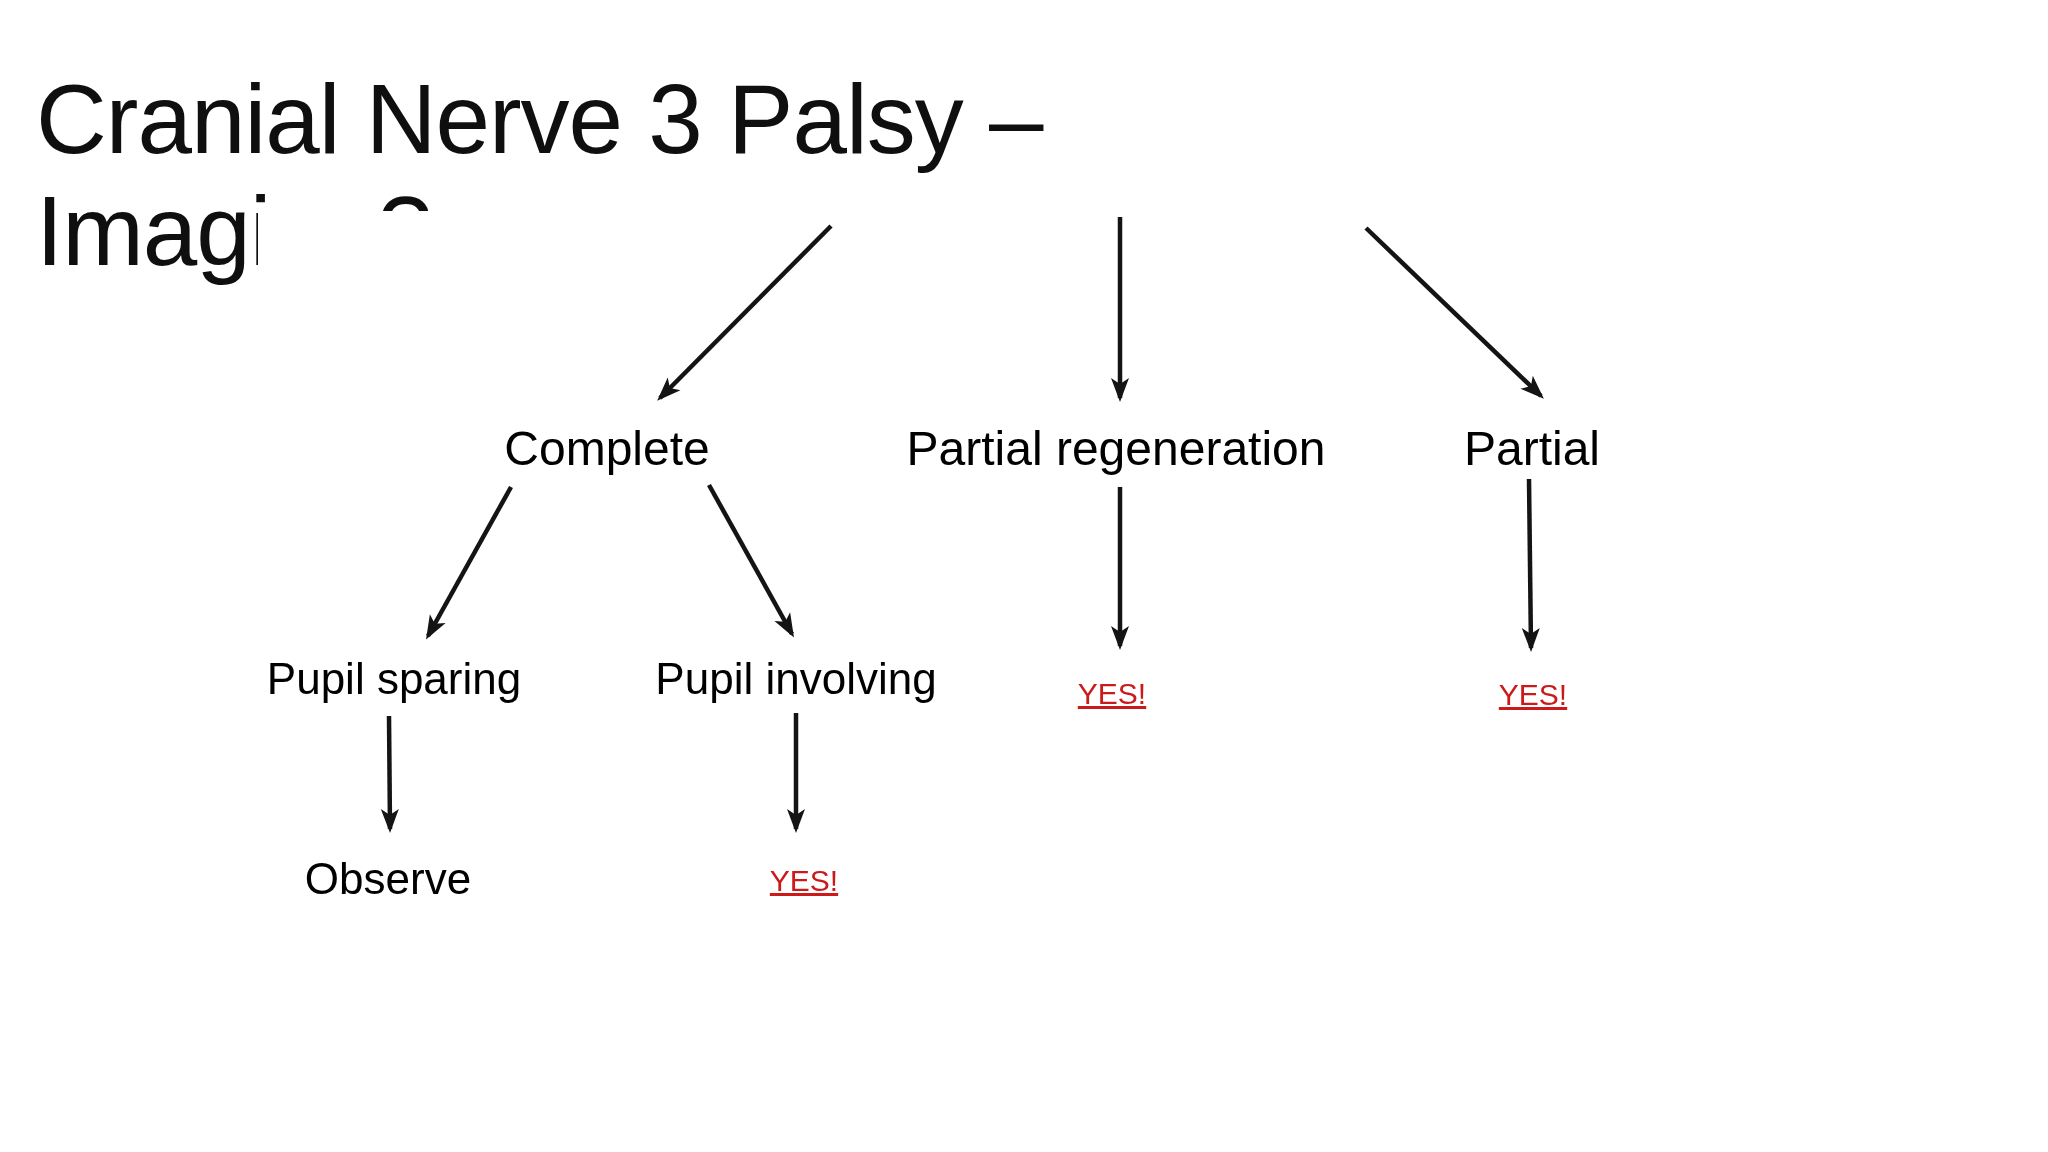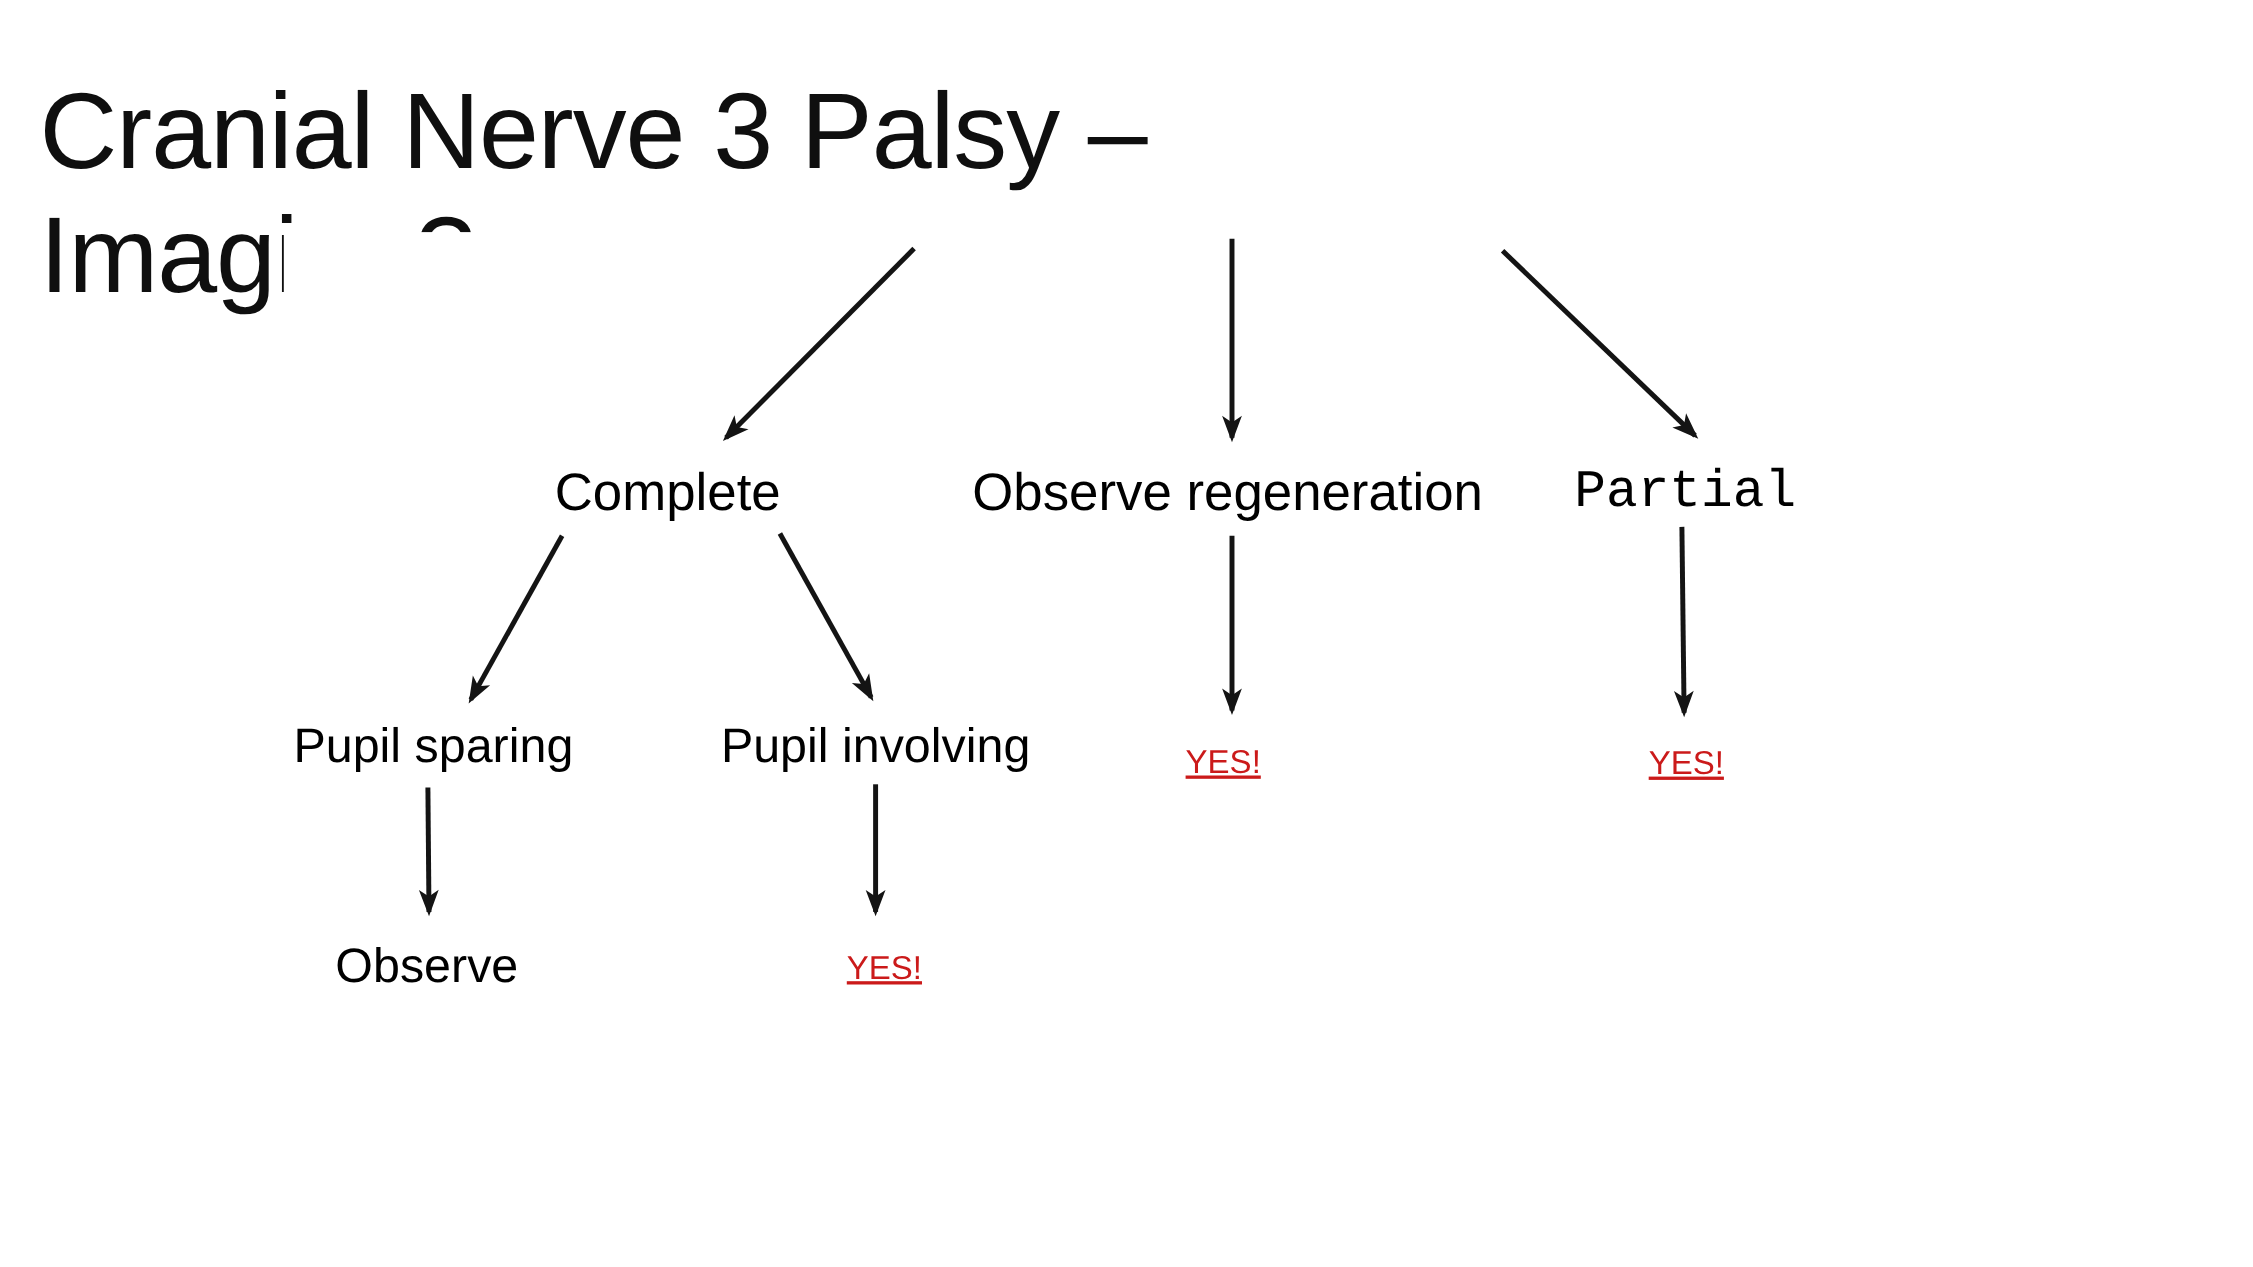--- a/index.html
+++ b/index.html
@@ -76,22 +76,22 @@
     <line x1="1366" y1="228" x2="1541" y2="396" marker-end="url(#ah)"></line>
     <line x1="511" y1="487" x2="428" y2="636" marker-end="url(#ah)"></line>
     <line x1="709" y1="485" x2="792" y2="634" marker-end="url(#ah)"></line>
     <line x1="1120" y1="487" x2="1120" y2="646" marker-end="url(#ah)"></line>
     <line x1="1529" y1="479" x2="1531" y2="648" marker-end="url(#ah)"></line>
     <line x1="389" y1="716" x2="390" y2="829" marker-end="url(#ah)"></line>
     <line x1="796" y1="713" x2="796" y2="829" marker-end="url(#ah)"></line>
   </svg>
 
   <div class="node lvl1" style="left:607px; top:421px;">Complete</div>
-  <div class="node lvl1" style="left:1116px; top:421px;">Observe regeneration</div>
-  <div class="node lvl1" style="left:1532px; top:421px;font-family:Liberation Mono, monospace;">Partial</div>
+  <div class="node lvl1" style="left:1116px; top:421px;">Partial regeneration</div>
+  <div class="node lvl1" style="left:1532px; top:421px;">Partial</div>
 
   <div class="node lvl2" style="left:796px; top:654px;">Pupil involving</div>
   <div class="node lvl2" style="left:394px; top:654px;">Pupil sparing</div>
   <div class="node outcome-red" style="left:1112px; top:677px; color:#cb1a1a;">YES!</div>
   <div class="node outcome-red" style="left:1533px; top:678px; color:#cb1a1a;">YES!</div>
 
   <div class="node lvl2" style="left:388px; top:854px;">Observe</div>
   <div class="node outcome-red" style="left:804px; top:864px; color:#cb1a1a;">YES!</div>
 
 </div>

